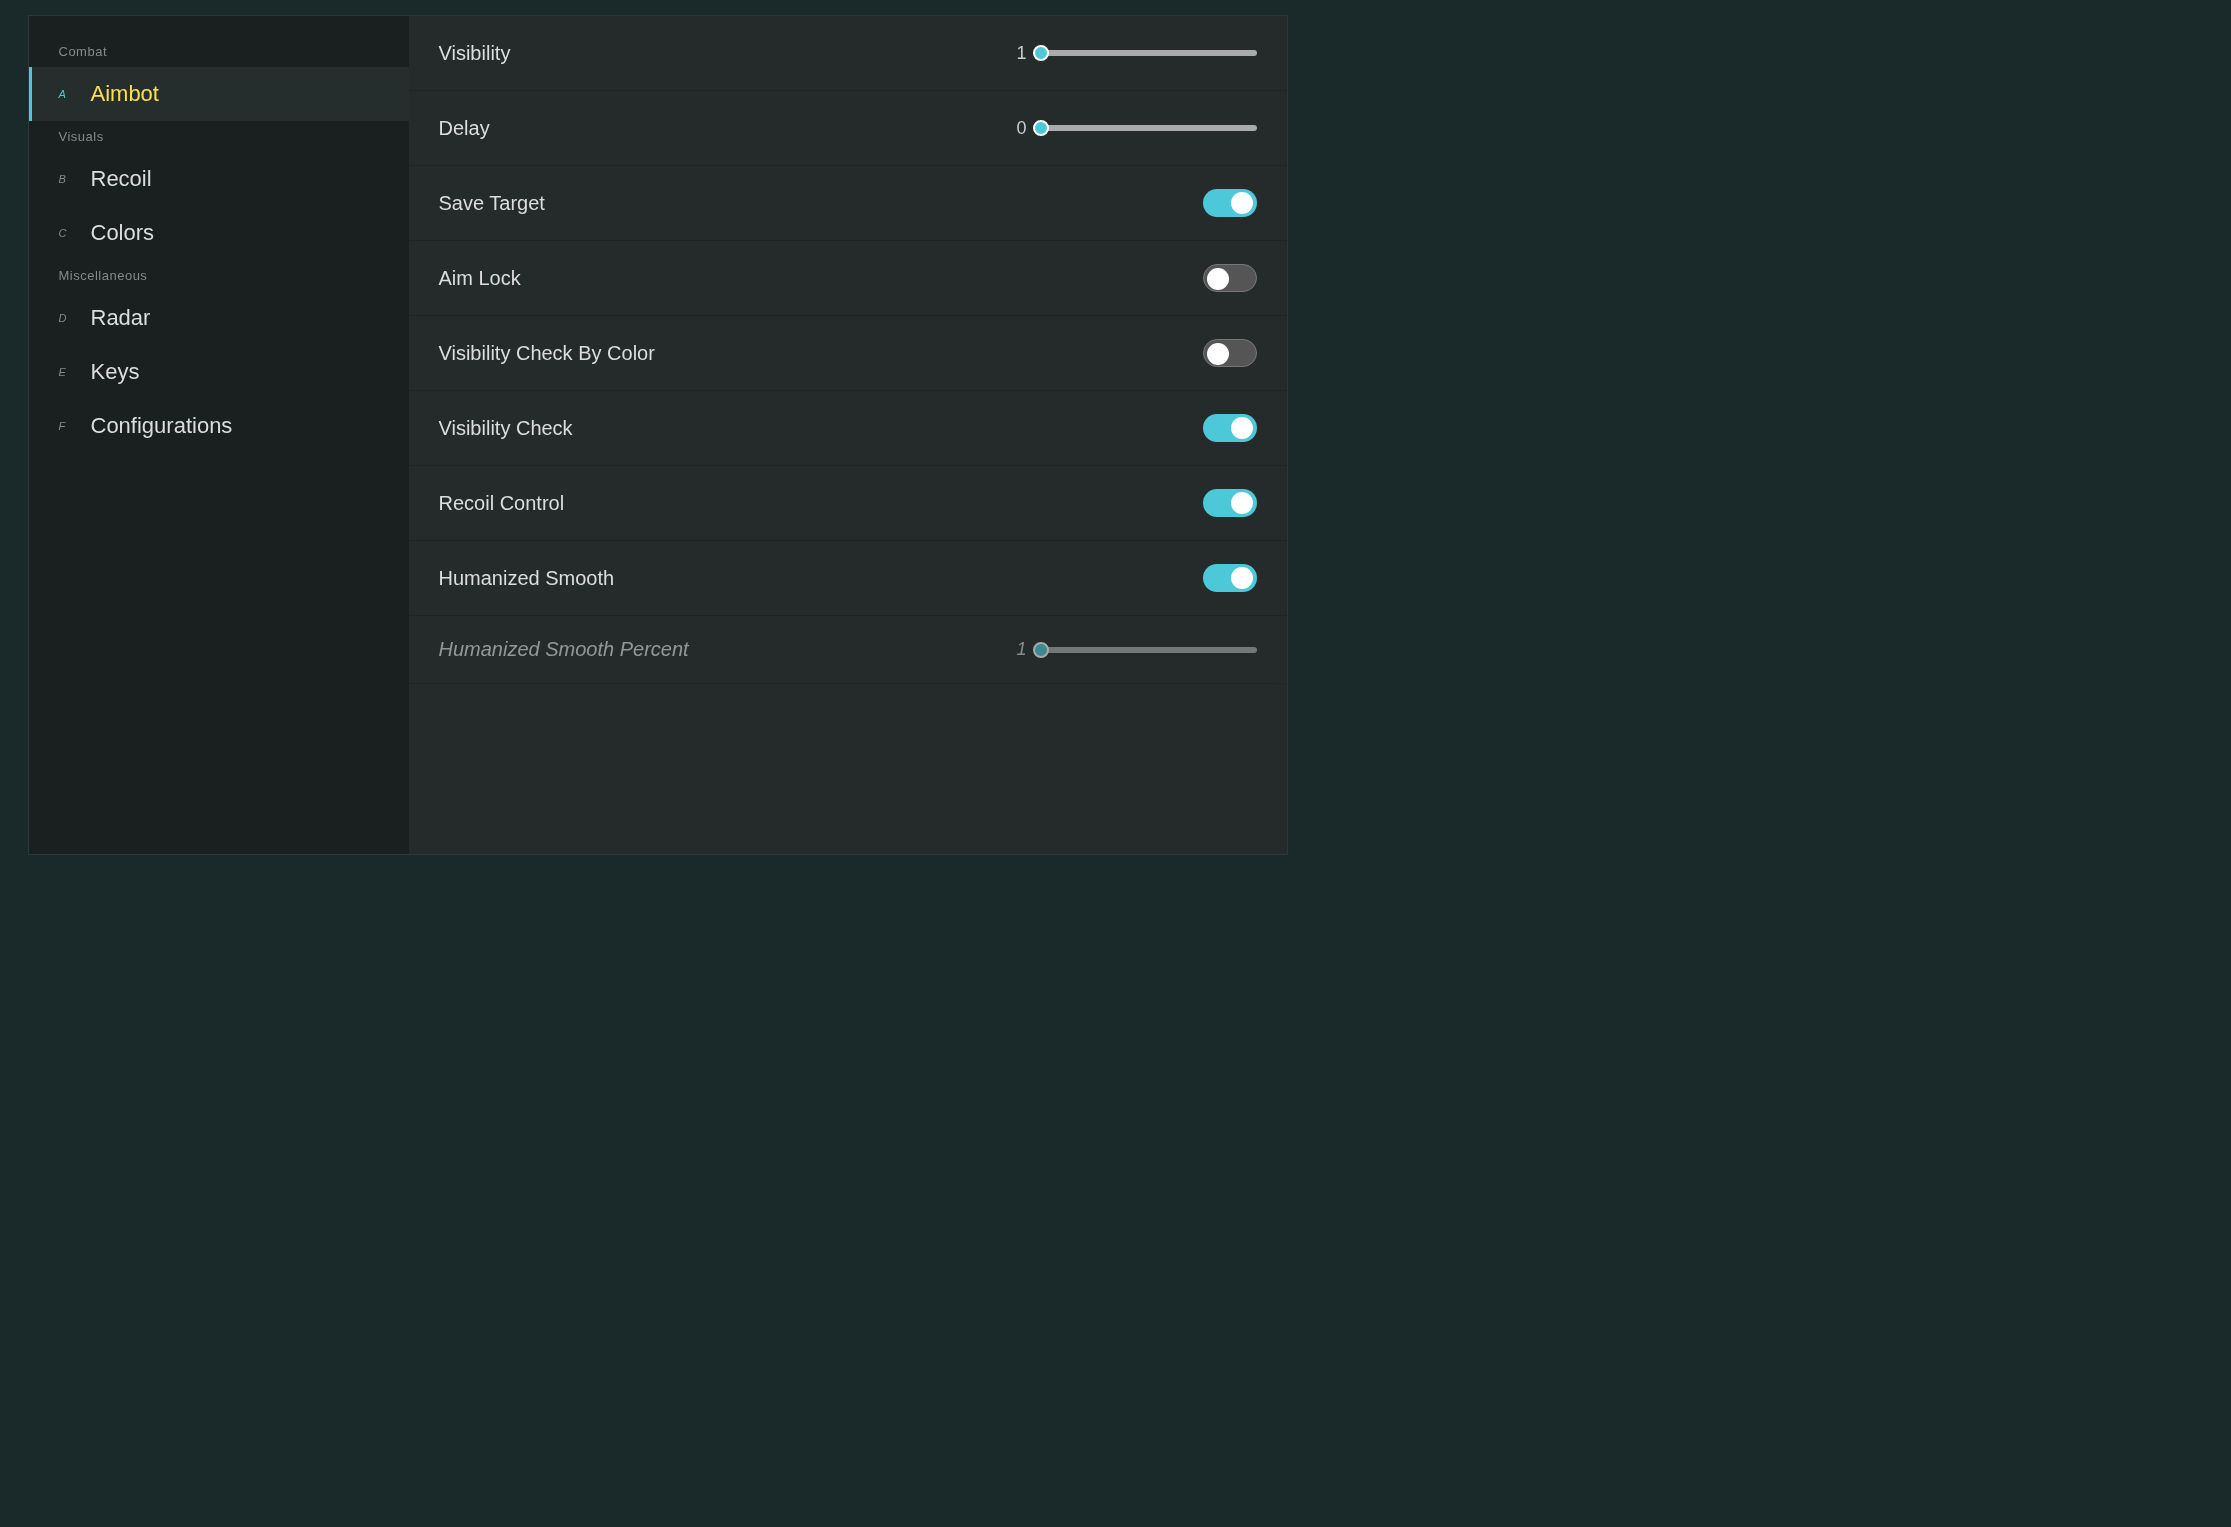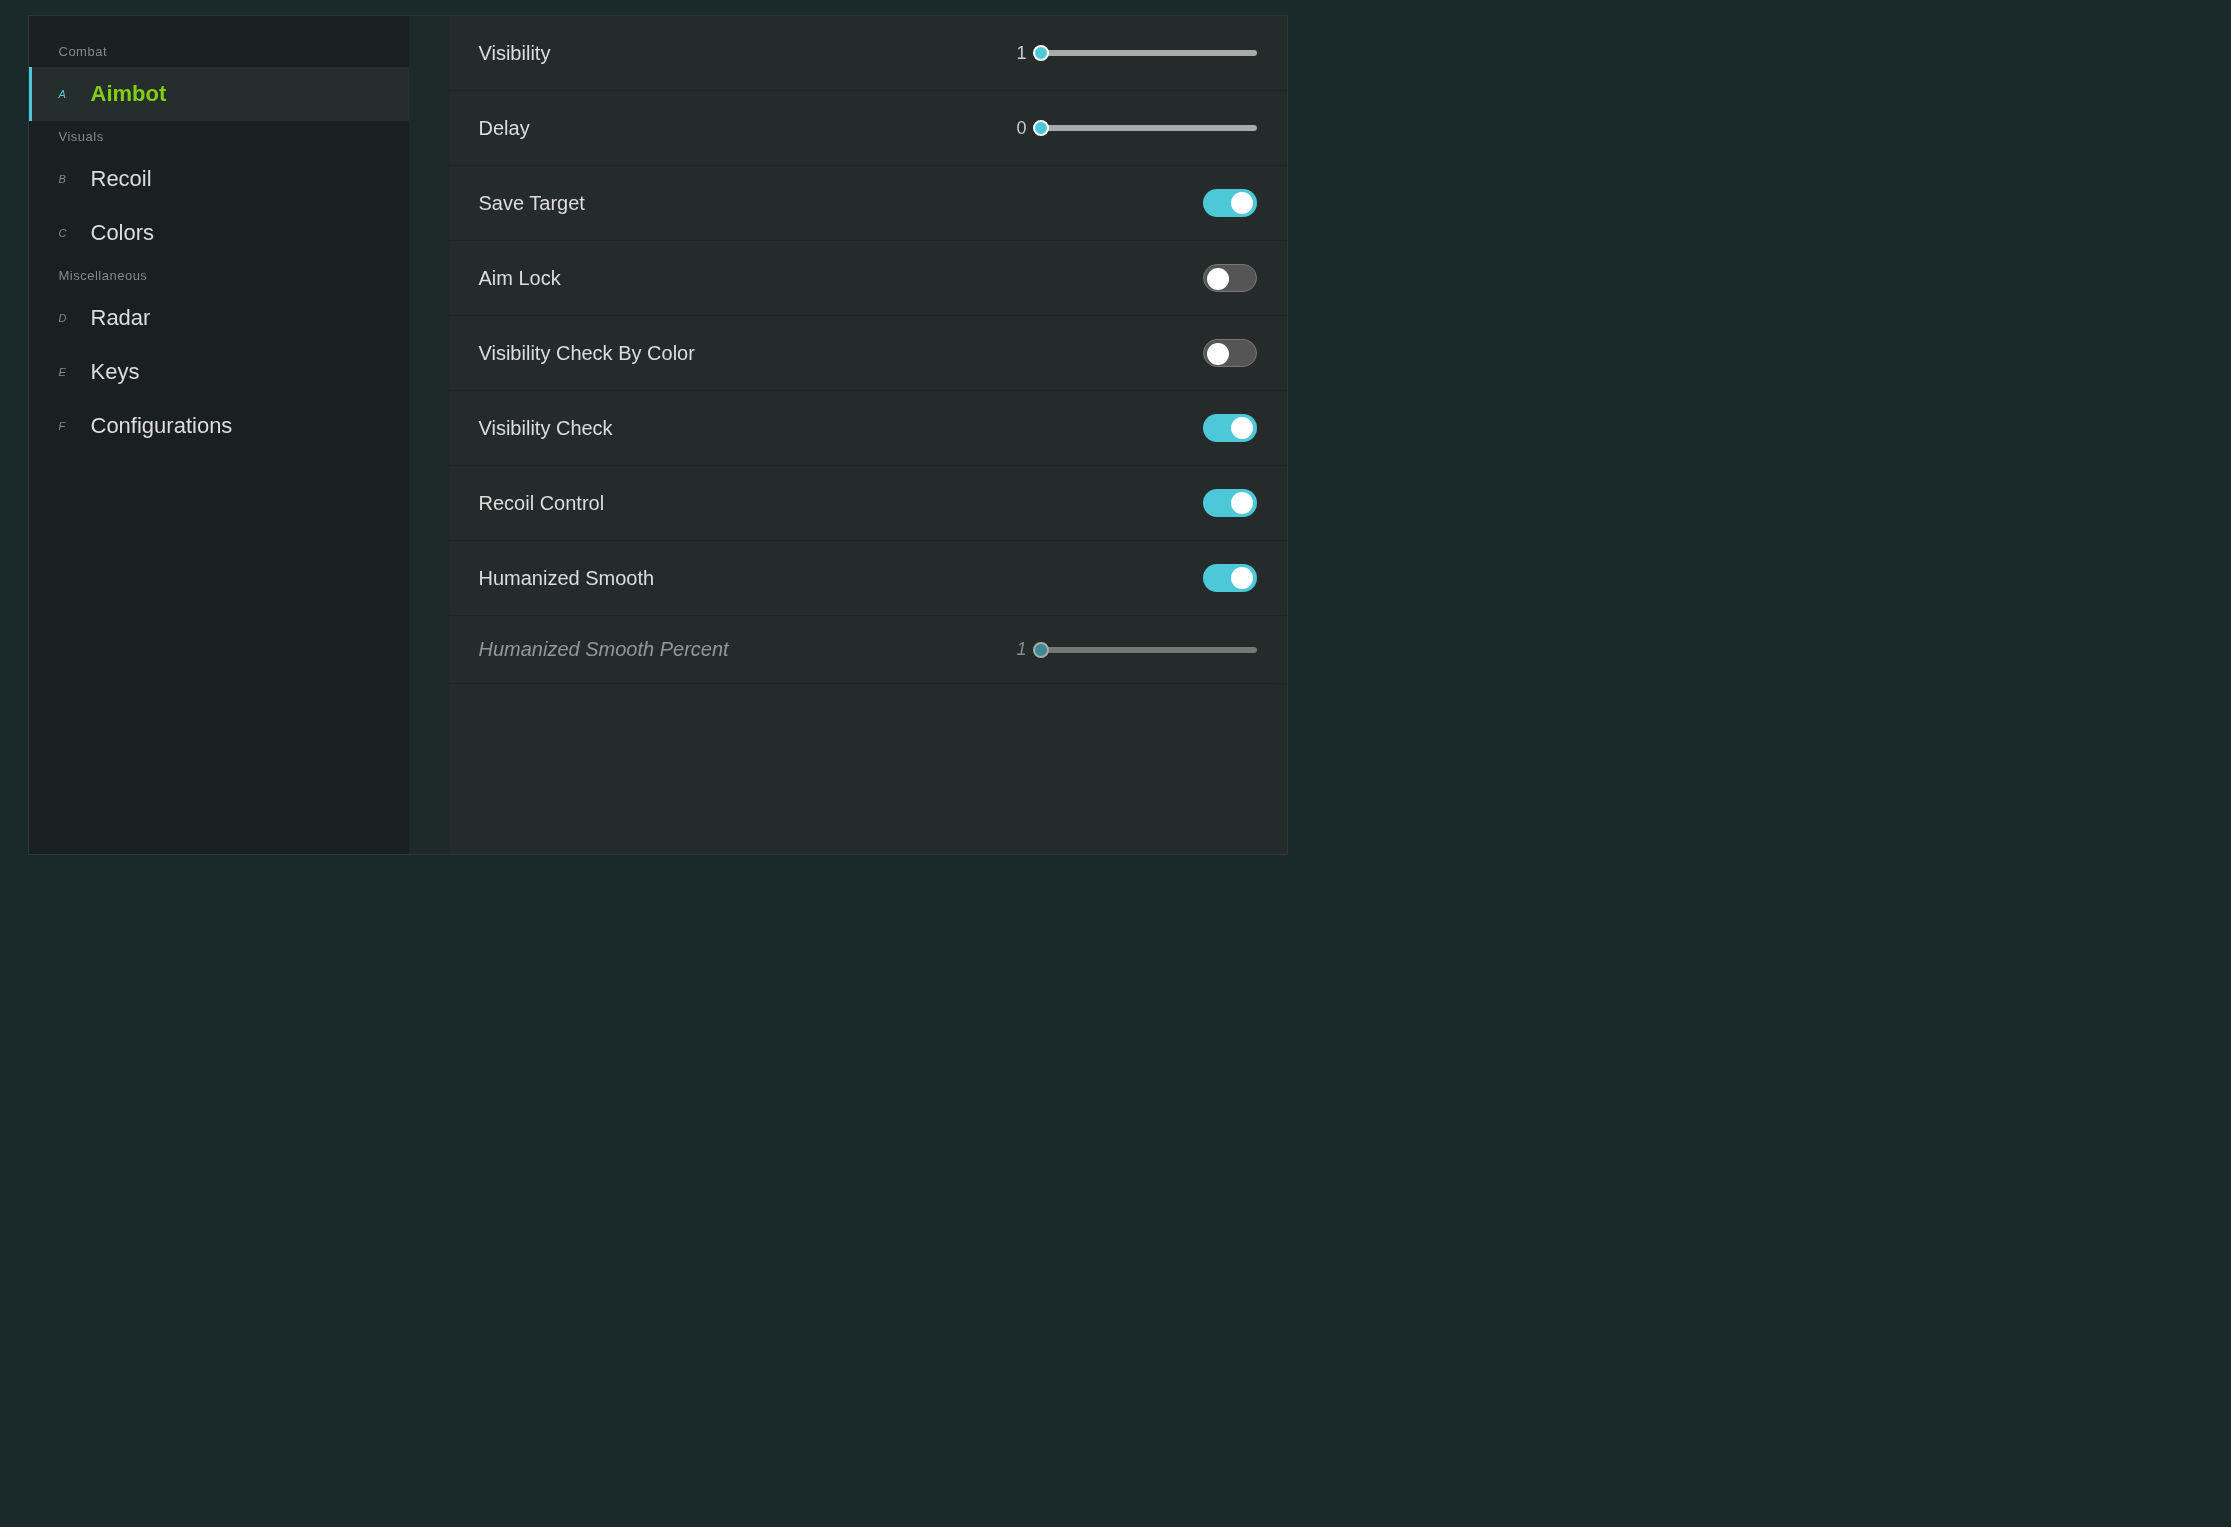--- a/index.html
+++ b/index.html
@@ -19,21 +19,20 @@
       overflow: hidden;
     }
 
     .app-container {
       width: 1260px;
       height: 840px;
       background: #1e2a2a;
       display: flex;
       border: 1px solid #2a3a3a;
       position: relative;
-      gap: 40px;
     }
 
     
     .sidebar {
       width: 380px;
       background: #1a1f1f;
       padding: 20px 0;
       flex-shrink: 0;
       display: flex;
       flex-direction: column;
@@ -83,22 +82,21 @@
       color: #4dc8d8;
     }
 
     .nav-label {
       font-size: 22px;
       font-weight: 500;
       color: #ddd;
     }
 
     .nav-item.active .nav-label {
-      color: #84cc16;
-      font-weight: bold;
+      color: #fde047;
     }
 
     
     .main-content {
       flex: 1;
       background: #252b2b;
       display: flex;
       flex-direction: column;
       overflow: hidden;
       position: relative;

